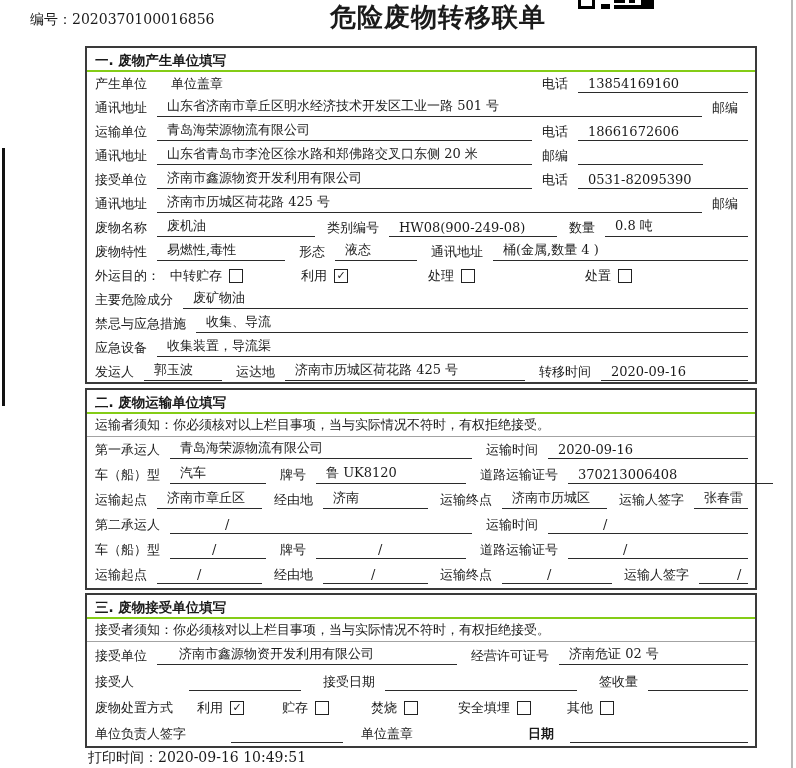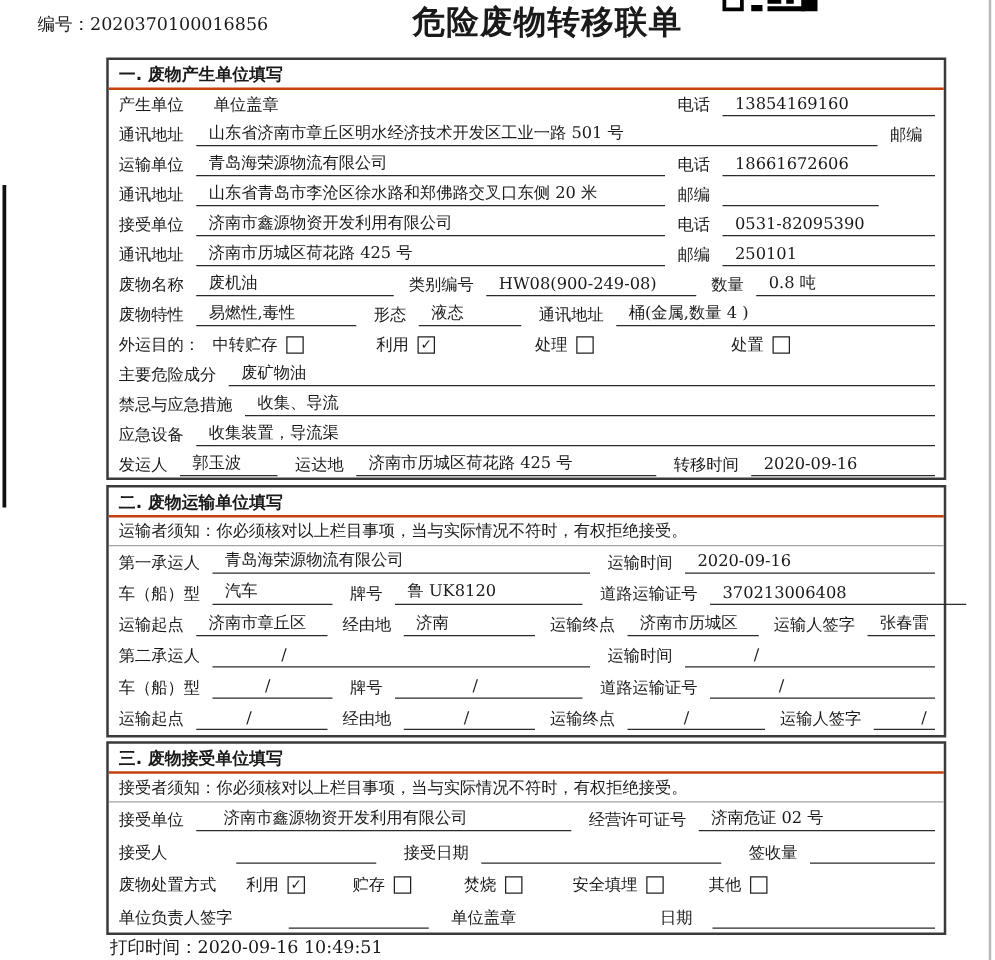--- a/index.html
+++ b/index.html
@@ -25,21 +25,21 @@
   .qr .b6 { left:63px; top:0;   width:13px; height:9px; }
   
   .edge-right { position:absolute; right:3px; top:0; width:2px; height:768px; background:#b9b9b9; }
   .edge-left  { position:absolute; left:2px; top:148px; width:3px; height:258px; background:#111; }
   
   .sect { position:absolute; left:85px; width:672px; border:2px solid #3a3a3a; box-sizing:border-box; background:#fff; }
   .sect-1 { top:46px;  height:338px; }
   .sect-2 { top:388px; height:202px; }
   .sect-3 { top:593px; height:155px; }
   .sect-title {
-    height:24px; line-height:22px; padding:1px 6px 0 8px; border-bottom:2px solid #c2410c;
+    height:24px; line-height:22px; padding:1px 6px 0 8px; border-bottom:2px solid #84cc16;
     font-weight:bold; font-size:13.5px; font-family:"DejaVu Sans","Liberation Sans",sans-serif;
     box-sizing:border-box;
   }
   .row { display:flex; align-items:flex-end; height:24px; padding:0 7px 3px 8px; box-sizing:border-box; white-space:nowrap; }
   .sect-2 .row, .sect-3 .row { height:25px; }
   .sect-3 .row { height:26px; }
   .row-notice { height:23px; padding:2px 8px 0 8px; border-bottom:1px solid #a3a3a3; box-sizing:border-box; }
   .lbl { white-space:nowrap; margin-right:10px; flex:0 0 auto; }
   .u { border-bottom:1.4px solid #2b2b2b; padding:0 2px 1px 10px; box-sizing:border-box; flex:0 0 auto; overflow:visible; }
   .grow { flex:1 1 auto; margin-right:10px; }
@@ -109,21 +109,20 @@
       <span class="lbl">接受单位</span>
       <span class="u grow">济南市鑫源物资开发利用有限公司</span>
       <span class="lbl">电话</span>
       <span class="u last" style="width:170px;">0531-82095390</span>
     </div>
 
     <div class="row">
       <span class="lbl">通讯地址</span>
       <span class="u grow">济南市历城区荷花路 425 号</span>
       <span class="lbl">邮编</span>
-      <span class="u last" style="width:170px;">250101</span>
     </div>
 
     <div class="row">
       <span class="lbl">废物名称</span>
       <span class="u" style="width:158px;margin-right:12px;">废机油</span>
       <span class="lbl">类别编号</span>
       <span class="u" style="width:168px;margin-right:12px;">HW08(900-249-08)</span>
       <span class="lbl">数量</span>
       <span class="u grow last">0.8 吨</span>
     </div>
@@ -283,21 +282,21 @@
         <span>其他</span>
         <span class="cb"></span>
       </span>
     </div>
 
     <div class="row">
       <span class="lbl" style="margin-right:45px;">单位负责人签字</span>
       <span class="u" style="width:112px;margin-right:18px;"></span>
       <span class="lbl">单位盖章</span>
       <span class="sp"></span>
-      <span class="lbl" style="margin-right:16px;">日期</span>
+      <span class="lbl" style="margin-right:16px;font-weight:bold;">日期</span>
       <span class="u last" style="width:178px;"></span>
     </div>
   </div>
 
   <div class="print-time">
     <span>打印时间：</span><span>2020-09-16 10:49:51</span>
   </div>
 
 </div>
 

